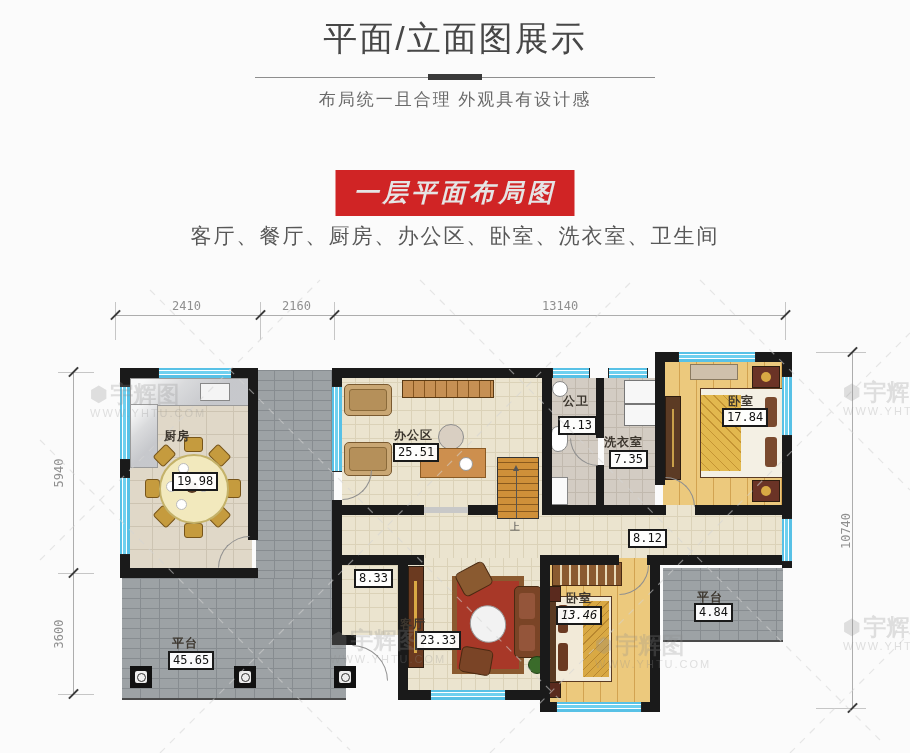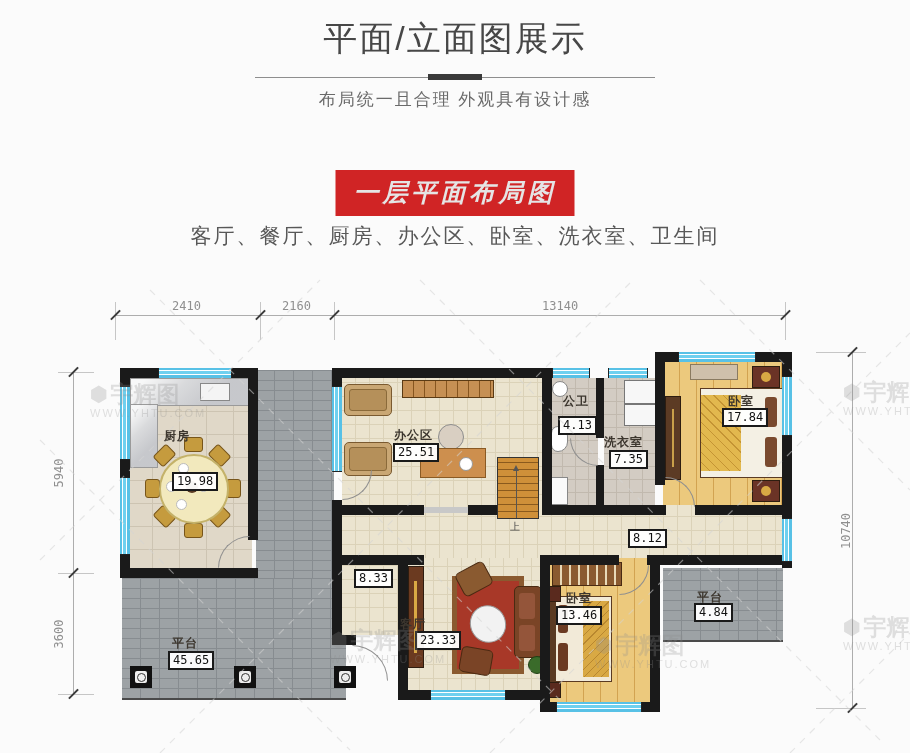--- a/index.html
+++ b/index.html
@@ -261,21 +261,21 @@
   <div class="abs aval" style="left:558px;top:416px;">4.13</div>
   <div class="abs rname" style="left:604px;top:434px;">洗衣室</div>
   <div class="abs aval" style="left:609px;top:450px;">7.35</div>
   <div class="abs rname" style="left:728px;top:393px;">卧室</div>
   <div class="abs aval" style="left:722px;top:408px;">17.84</div>
   <div class="abs aval" style="left:628px;top:529px;">8.12</div>
   <div class="abs aval" style="left:354px;top:569px;">8.33</div>
   <div class="abs rname" style="left:400px;top:616px;">客厅</div>
   <div class="abs aval" style="left:415px;top:631px;">23.33</div>
   <div class="abs rname" style="left:566px;top:590px;">卧室</div>
-  <div class="abs aval" style="left:556px;top:606px;">13.46</div>
+  <div class="abs aval" style="left:556px;top:606px;font-style:italic;">13.46</div>
   <div class="abs rname" style="left:697px;top:589px;">平台</div>
   <div class="abs aval" style="left:694px;top:603px;">4.84</div>
   <div class="abs rname" style="left:172px;top:635px;">平台</div>
   <div class="abs aval" style="left:168px;top:651px;">45.65</div>
 
   <div class="abs dimlineH" style="left:115px;top:315px;width:670px;"></div>
   <div class="abs ext" style="left:115px;top:302px;width:1px;height:38px;"></div>
   <div class="abs ext" style="left:260px;top:302px;width:1px;height:38px;"></div>
   <div class="abs ext" style="left:334px;top:302px;width:1px;height:38px;"></div>
   <div class="abs ext" style="left:785px;top:302px;width:1px;height:38px;"></div>

